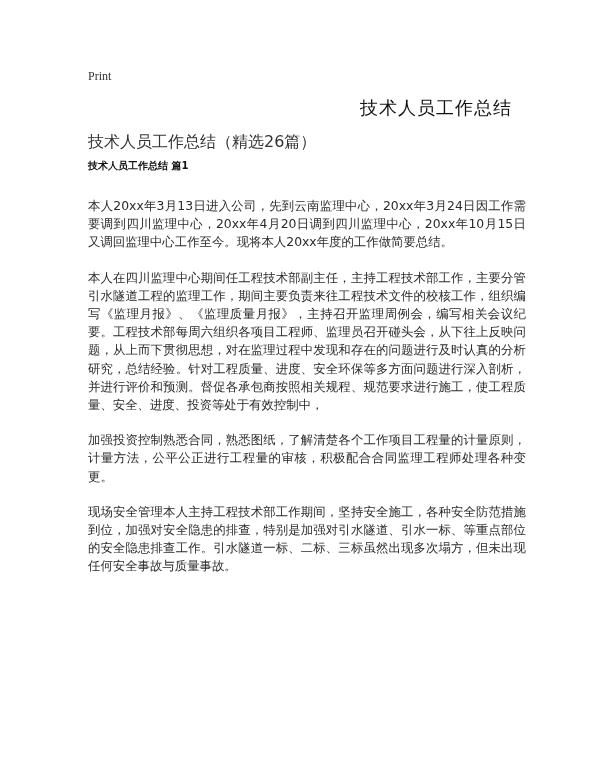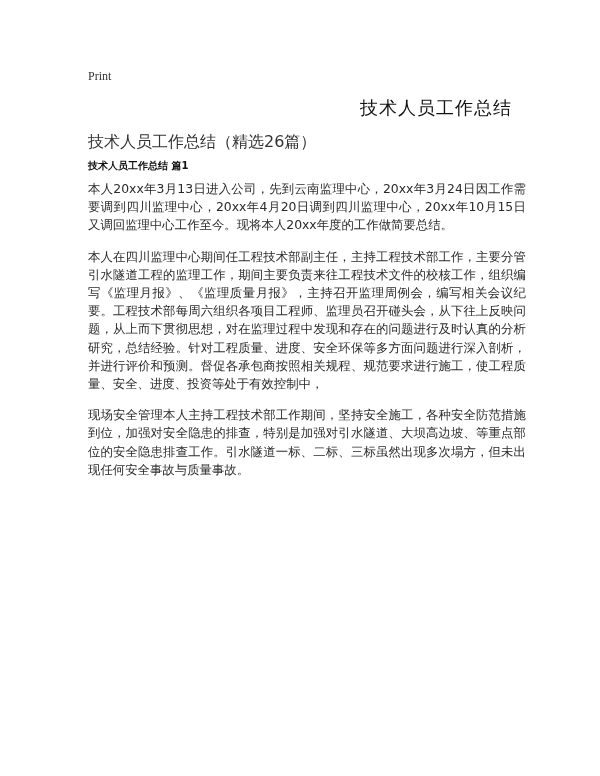--- a/index.html
+++ b/index.html
@@ -6,29 +6,30 @@
   body { width: 600px; height: 776px; position: relative; overflow: hidden;
          font-family: "DejaVu Sans", sans-serif; color: #222; }
   .page { position: absolute; left: 88px; top: 0; width: 440px; }
   .print { position: absolute; top: 69px; left: 0; font-family: "Liberation Serif", serif;
            font-size: 12px; color: #333; }
   .title { position: absolute; top: 96px; left: 0; width: 424px; text-align: right;
            font-size: 18px; color: #111; letter-spacing: 1px; }
   .subtitle { position: absolute; top: 132px; left: 0; font-size: 16px; color: #333; }
   .heading { position: absolute; top: 159px; left: 0; font-size: 10px; font-weight: bold; color: #111; }
   .body { position: absolute; top: 180px; left: 0; width: 438px; }
-  .body p { margin: 0 0 13px 0; font-size: 12.4px; line-height: 18.2px; color: #2a2a2a;
+  .body p { margin: 17px 0 13px 0; font-size: 12.4px; line-height: 18.2px; color: #2a2a2a;
             text-align: justify; word-break: break-all; }
 </style>
 </head>
 <body>
 
 <div class="page">
   <div class="print">Print</div>
   <div class="title">技术人员工作总结</div>
   <div class="subtitle">技术人员工作总结（精选26篇）</div>
   <div class="heading">技术人员工作总结 篇1</div>
   <div class="body">
     <p>本人20xx年3月13日进入公司，先到云南监理中心，20xx年3月24日因工作需要调到四川监理中心，20xx年4月20日调到四川监理中心，20xx年10月15日又调回监理中心工作至今。现将本人20xx年度的工作做简要总结。</p>
     <p>本人在四川监理中心期间任工程技术部副主任，主持工程技术部工作，主要分管引水隧道工程的监理工作，期间主要负责来往工程技术文件的校核工作，组织编写《监理月报》、《监理质量月报》，主持召开监理周例会，编写相关会议纪要。工程技术部每周六组织各项目工程师、监理员召开碰头会，从下往上反映问题，从上而下贯彻思想，对在监理过程中发现和存在的问题进行及时认真的分析研究，总结经验。针对工程质量、进度、安全环保等多方面问题进行深入剖析，并进行评价和预测。督促各承包商按照相关规程、规范要求进行施工，使工程质量、安全、进度、投资等处于有效控制中，</p>
-    <p>现场安全管理本人主持工程技术部工作期间，坚持安全施工，各种安全防范措施到位，加强对安全隐患的排查，特别是加强对引水隧道、大坝高边坡、等重点部位的安全隐患排查工作。引水隧道一标、二标、三标虽然出现多次塌方，但未出现任何安全事故与质量事故。</p>
+    <p>加强投资控制熟悉合同，熟悉图纸，了解清楚各个工作项目工程量的计量原则，计量方法，公平公正进行工程量的审核，积极配合合同监理工程师处理各种变更。</p>
+    <p>现场安全管理本人主持工程技术部工作期间，坚持安全施工，各种安全防范措施到位，加强对安全隐患的排查，特别是加强对引水隧道、引水一标、等重点部位的安全隐患排查工作。引水隧道一标、二标、三标虽然出现多次塌方，但未出现任何安全事故与质量事故。</p>
   </div>
 </div>
 
 </body></html>

